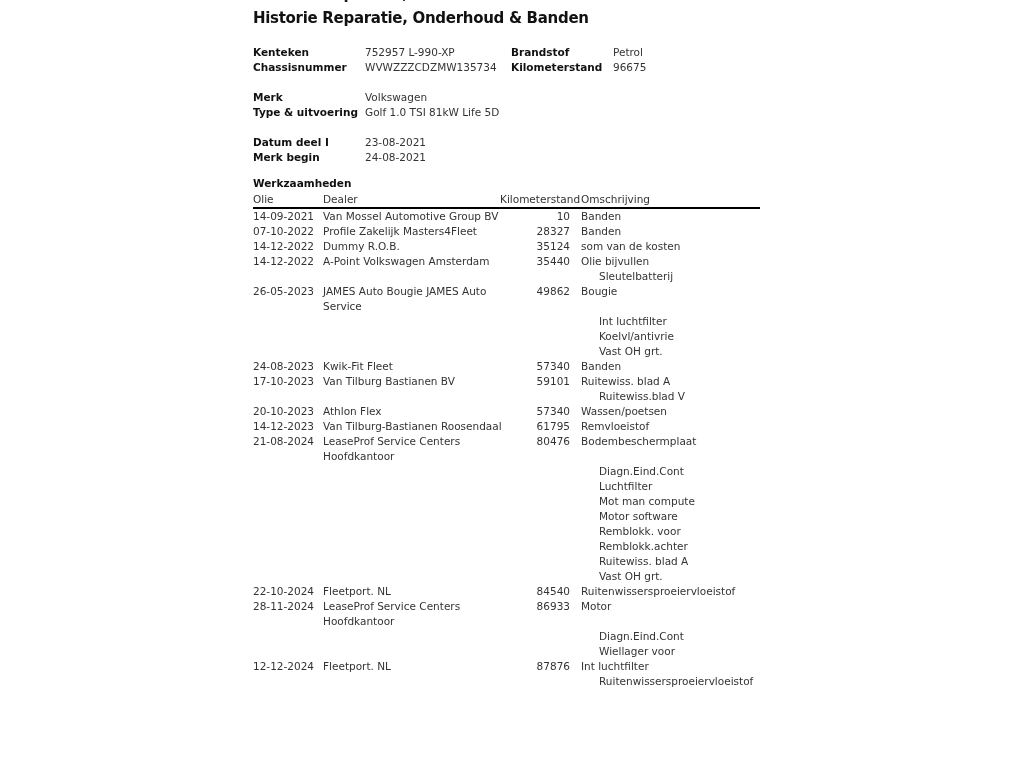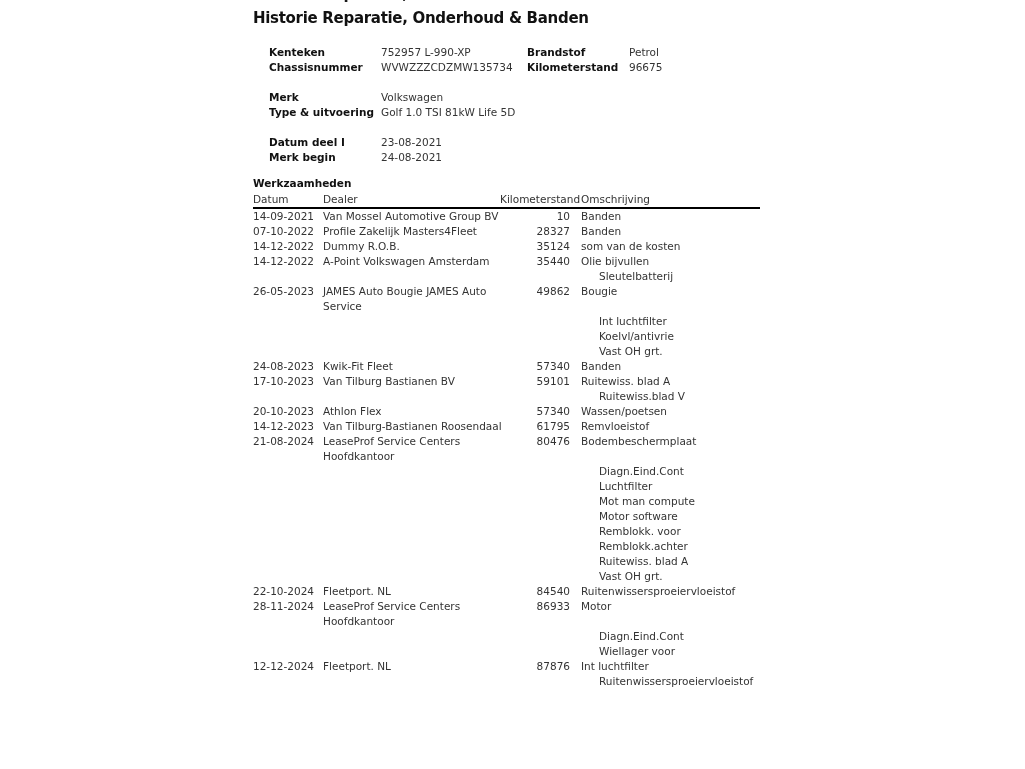--- a/index.html
+++ b/index.html
@@ -6,21 +6,21 @@
   .page{position:relative;width:1025px;height:769px;background:#ffffff;overflow:hidden;
         font-family:"DejaVu Sans","Liberation Sans",sans-serif;font-size:10.5px;line-height:15px;color:#333333;}
   .content{position:absolute;left:253px;top:0;width:510px;}
 
   
   .top-frag{position:absolute;top:0;left:0;height:3px;overflow:hidden;width:510px;}
   .top-frag span{display:block;margin-top:-15px;font-weight:bold;font-size:15px;line-height:18px;color:#1a1a1a;letter-spacing:-0.3px;white-space:nowrap;}
 
   .title{position:absolute;top:8px;left:0;margin:0;font-size:15px;line-height:20px;font-weight:bold;color:#111111;letter-spacing:-0.3px;white-space:nowrap;}
 
-  .kv{position:absolute;left:16px;width:510px;}
+  .kv{position:absolute;left:0;width:510px;}
   .kv1{top:45px}.kv2{top:90px}.kv3{top:135px}
   .kvrow{display:flex;height:15px;white-space:nowrap;}
   .lab{width:112px;font-weight:bold;color:#111111;}
   .val{width:146px;color:#333333;}
   .lab2{width:102px;font-weight:bold;color:#111111;}
   .val2{flex:1;color:#333333;}
 
   .section-title{position:absolute;top:176px;left:0;font-weight:bold;color:#111111;}
 
   .table{position:absolute;top:192px;left:0;width:507px;}
@@ -83,21 +83,21 @@
       <div class="kvrow">
         <span class="lab">Merk begin</span>
         <span class="val">24-08-2021</span>
       </div>
     </div>
 
     <div class="section-title">Werkzaamheden</div>
 
     <div class="table">
       <div class="thead">
-        <span class="th-datum">Datum</span>
+        <span class="th-datum">Olie</span>
         <span class="th-dealer">Dealer</span>
         <span class="th-km">Kilometerstand</span>
         <span class="th-oms">Omschrijving</span>
       </div>
       <div id="entries">
           <div class="entry">
             <div class="erow">
               <span class="c-datum">14-09-2021</span>
               <span class="c-dealer">Van Mossel Automotive Group BV</span>
               <span class="c-km">10</span>

